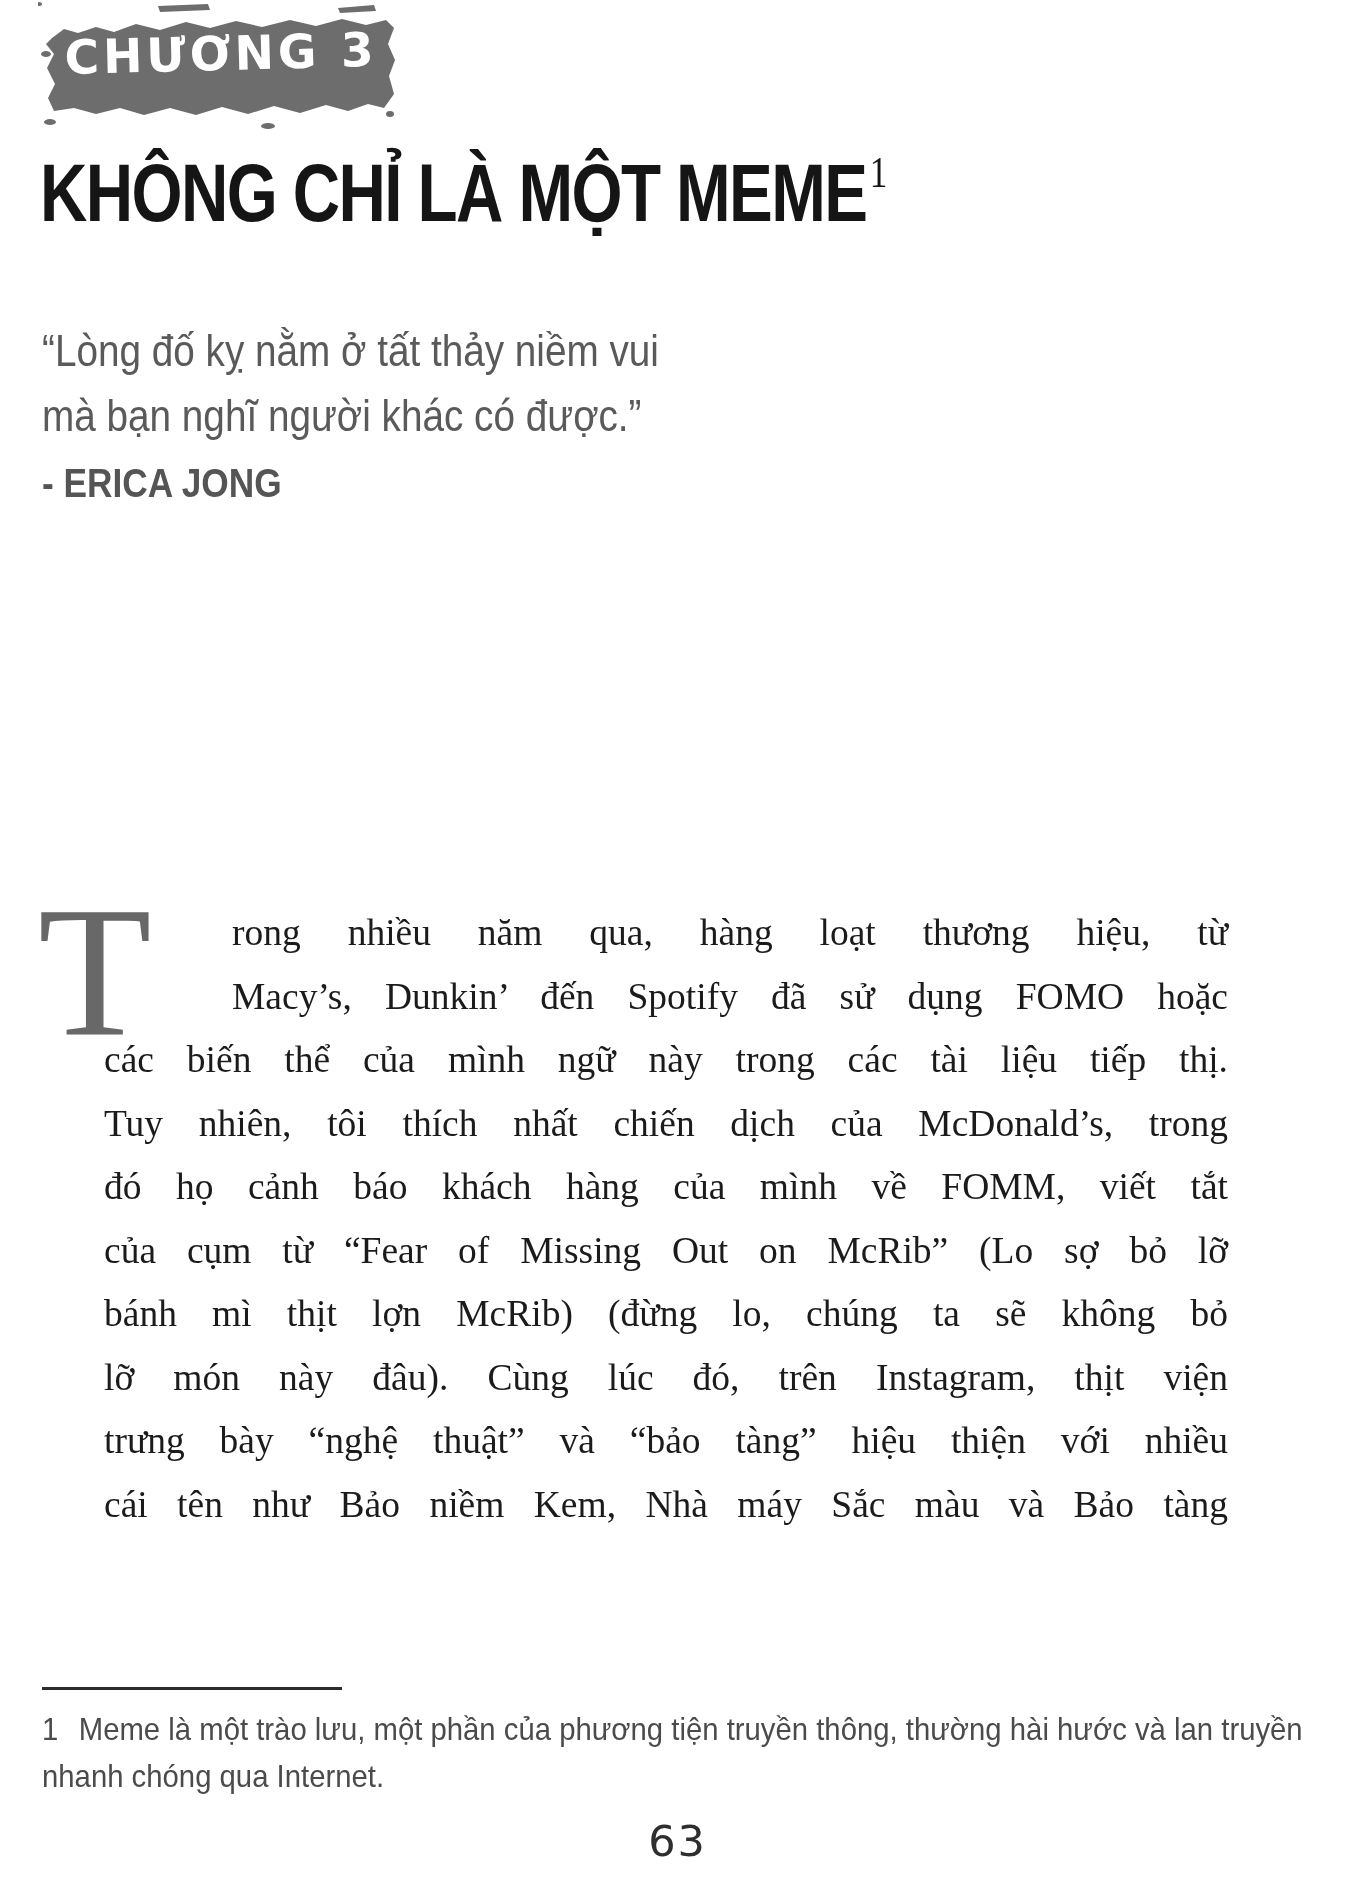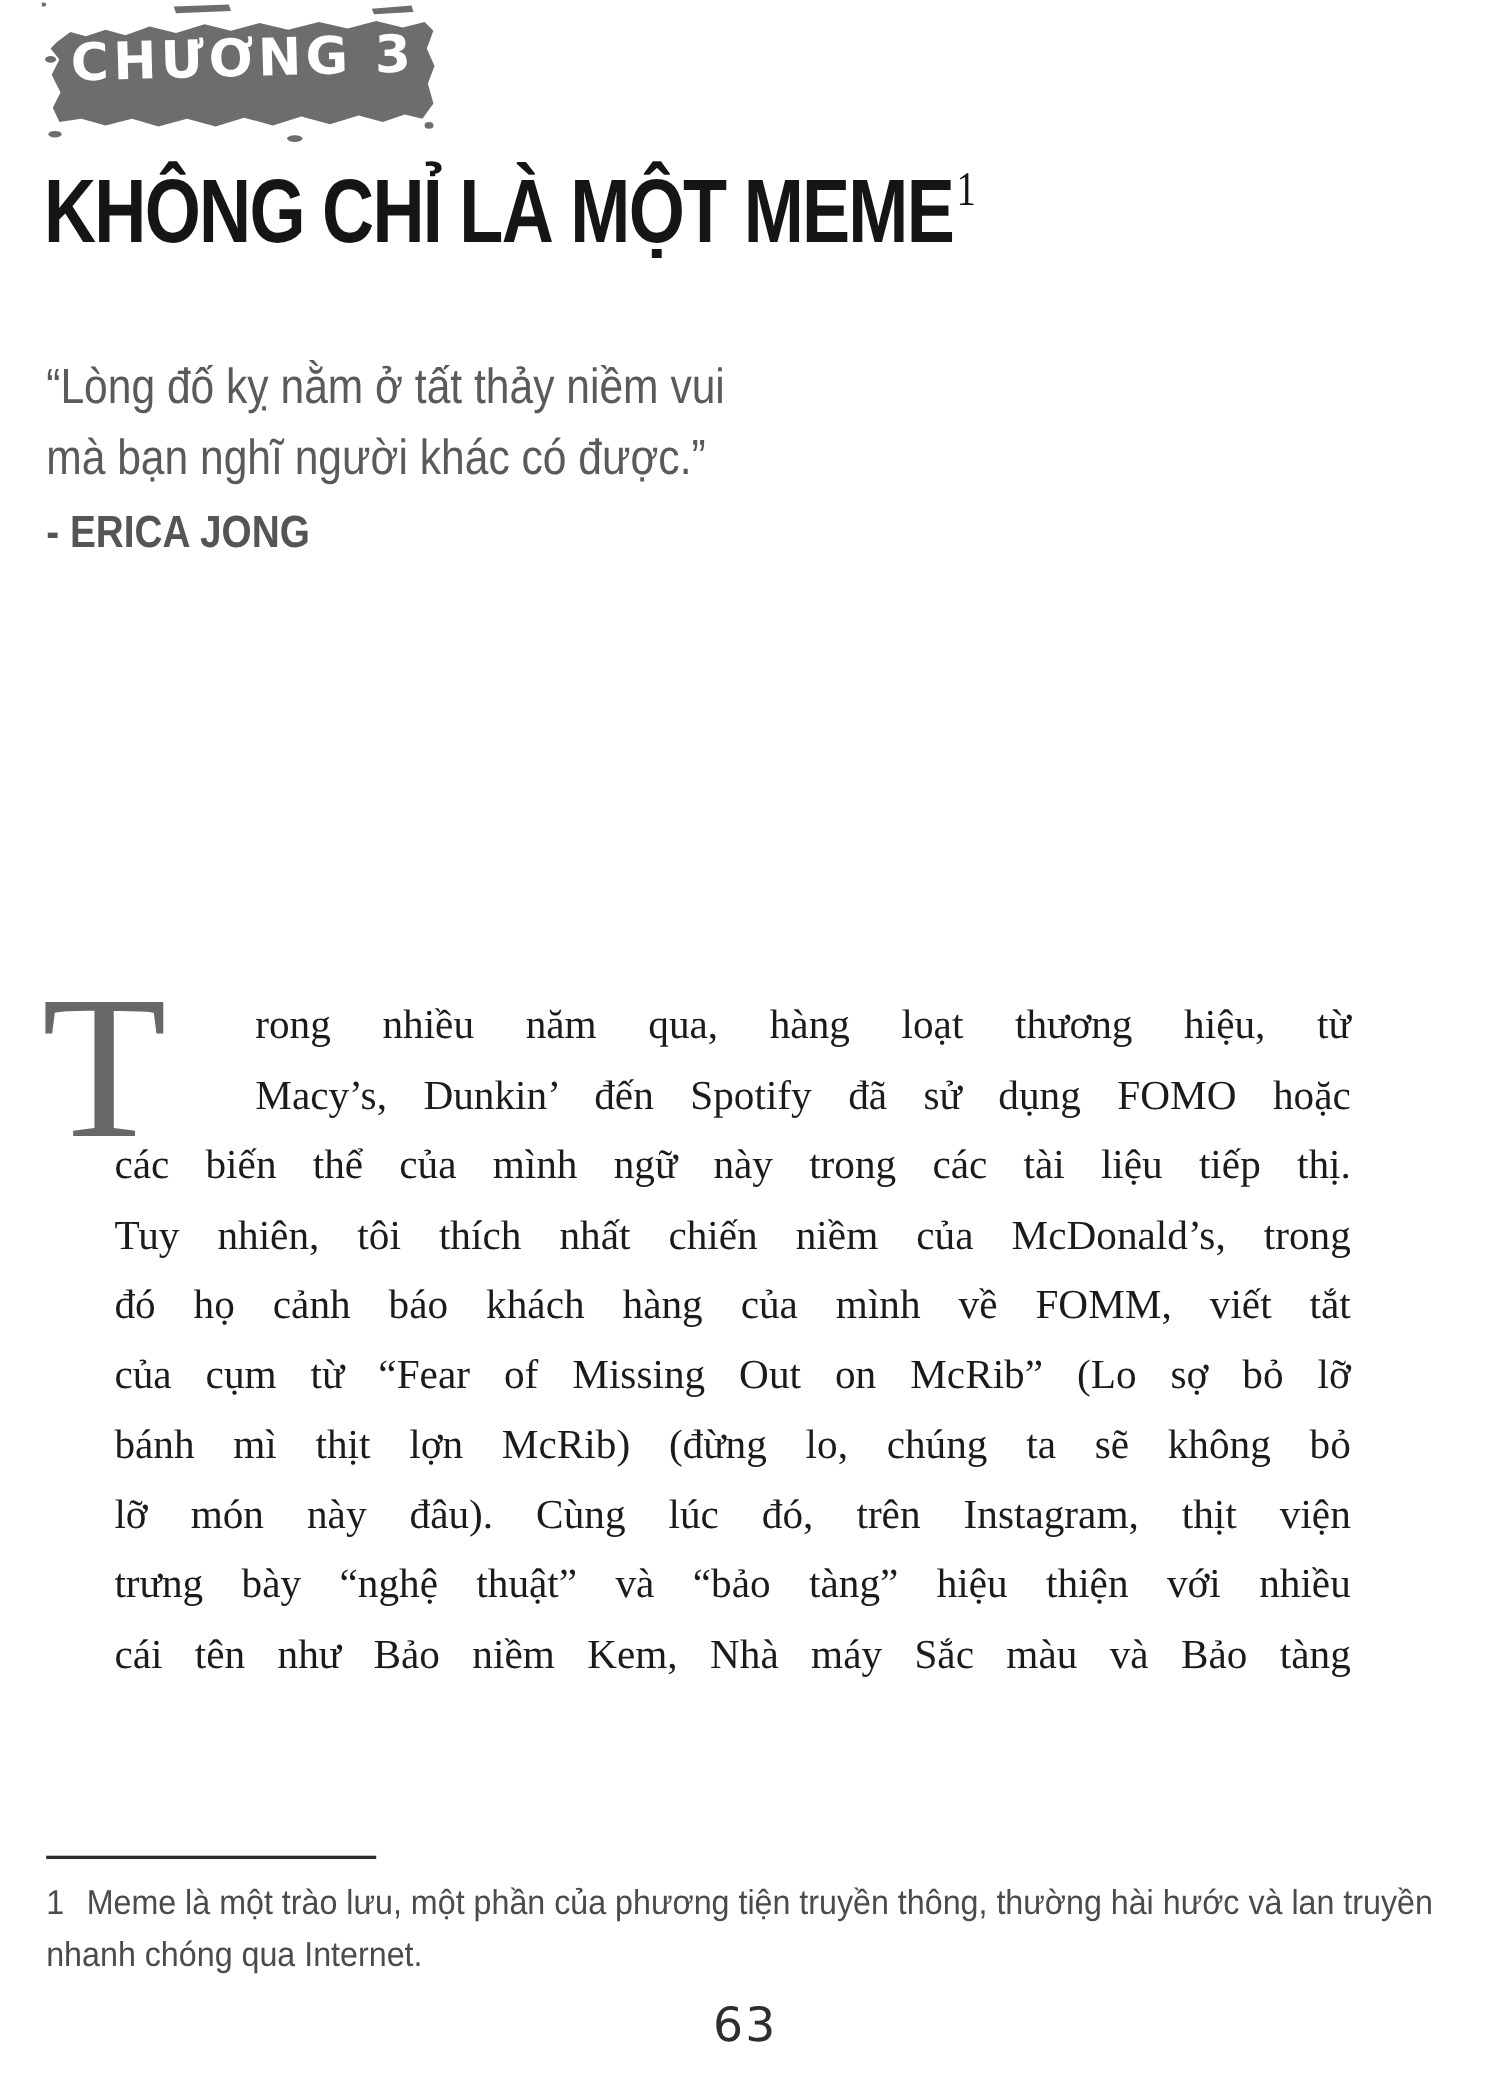--- a/index.html
+++ b/index.html
@@ -179,21 +179,21 @@
   </div>
   <div class="attribution">- ERICA JONG</div>
 
   <div class="dropcap">T</div>
 
   <div class="body-block">
     <div class="dropcap-spacer"></div>
     <div class="bline">rong nhiều năm qua, hàng loạt thương hiệu, từ</div>
     <div class="bline">Macy’s, Dunkin’ đến Spotify đã sử dụng FOMO hoặc</div>
     <div class="bline">các biến thể của mình ngữ này trong các tài liệu tiếp thị.</div>
-    <div class="bline">Tuy nhiên, tôi thích nhất chiến niềm của McDonald’s, trong</div>
+    <div class="bline">Tuy nhiên, tôi thích nhất chiến dịch của McDonald’s, trong</div>
     <div class="bline">đó họ cảnh báo khách hàng của mình về FOMM, viết tắt</div>
     <div class="bline">của cụm từ “Fear of Missing Out on McRib” (Lo sợ bỏ lỡ</div>
     <div class="bline">bánh mì thịt lợn McRib) (đừng lo, chúng ta sẽ không bỏ</div>
     <div class="bline">lỡ món này đâu). Cùng lúc đó, trên Instagram, thịt viện</div>
     <div class="bline">trưng bày “nghệ thuật” và “bảo tàng” hiệu thiện với nhiều</div>
     <div class="bline">cái tên như Bảo niềm Kem, Nhà máy Sắc màu và Bảo tàng</div>
   </div>
 
   <div class="footnote-rule"></div>
   <div class="footnote">

